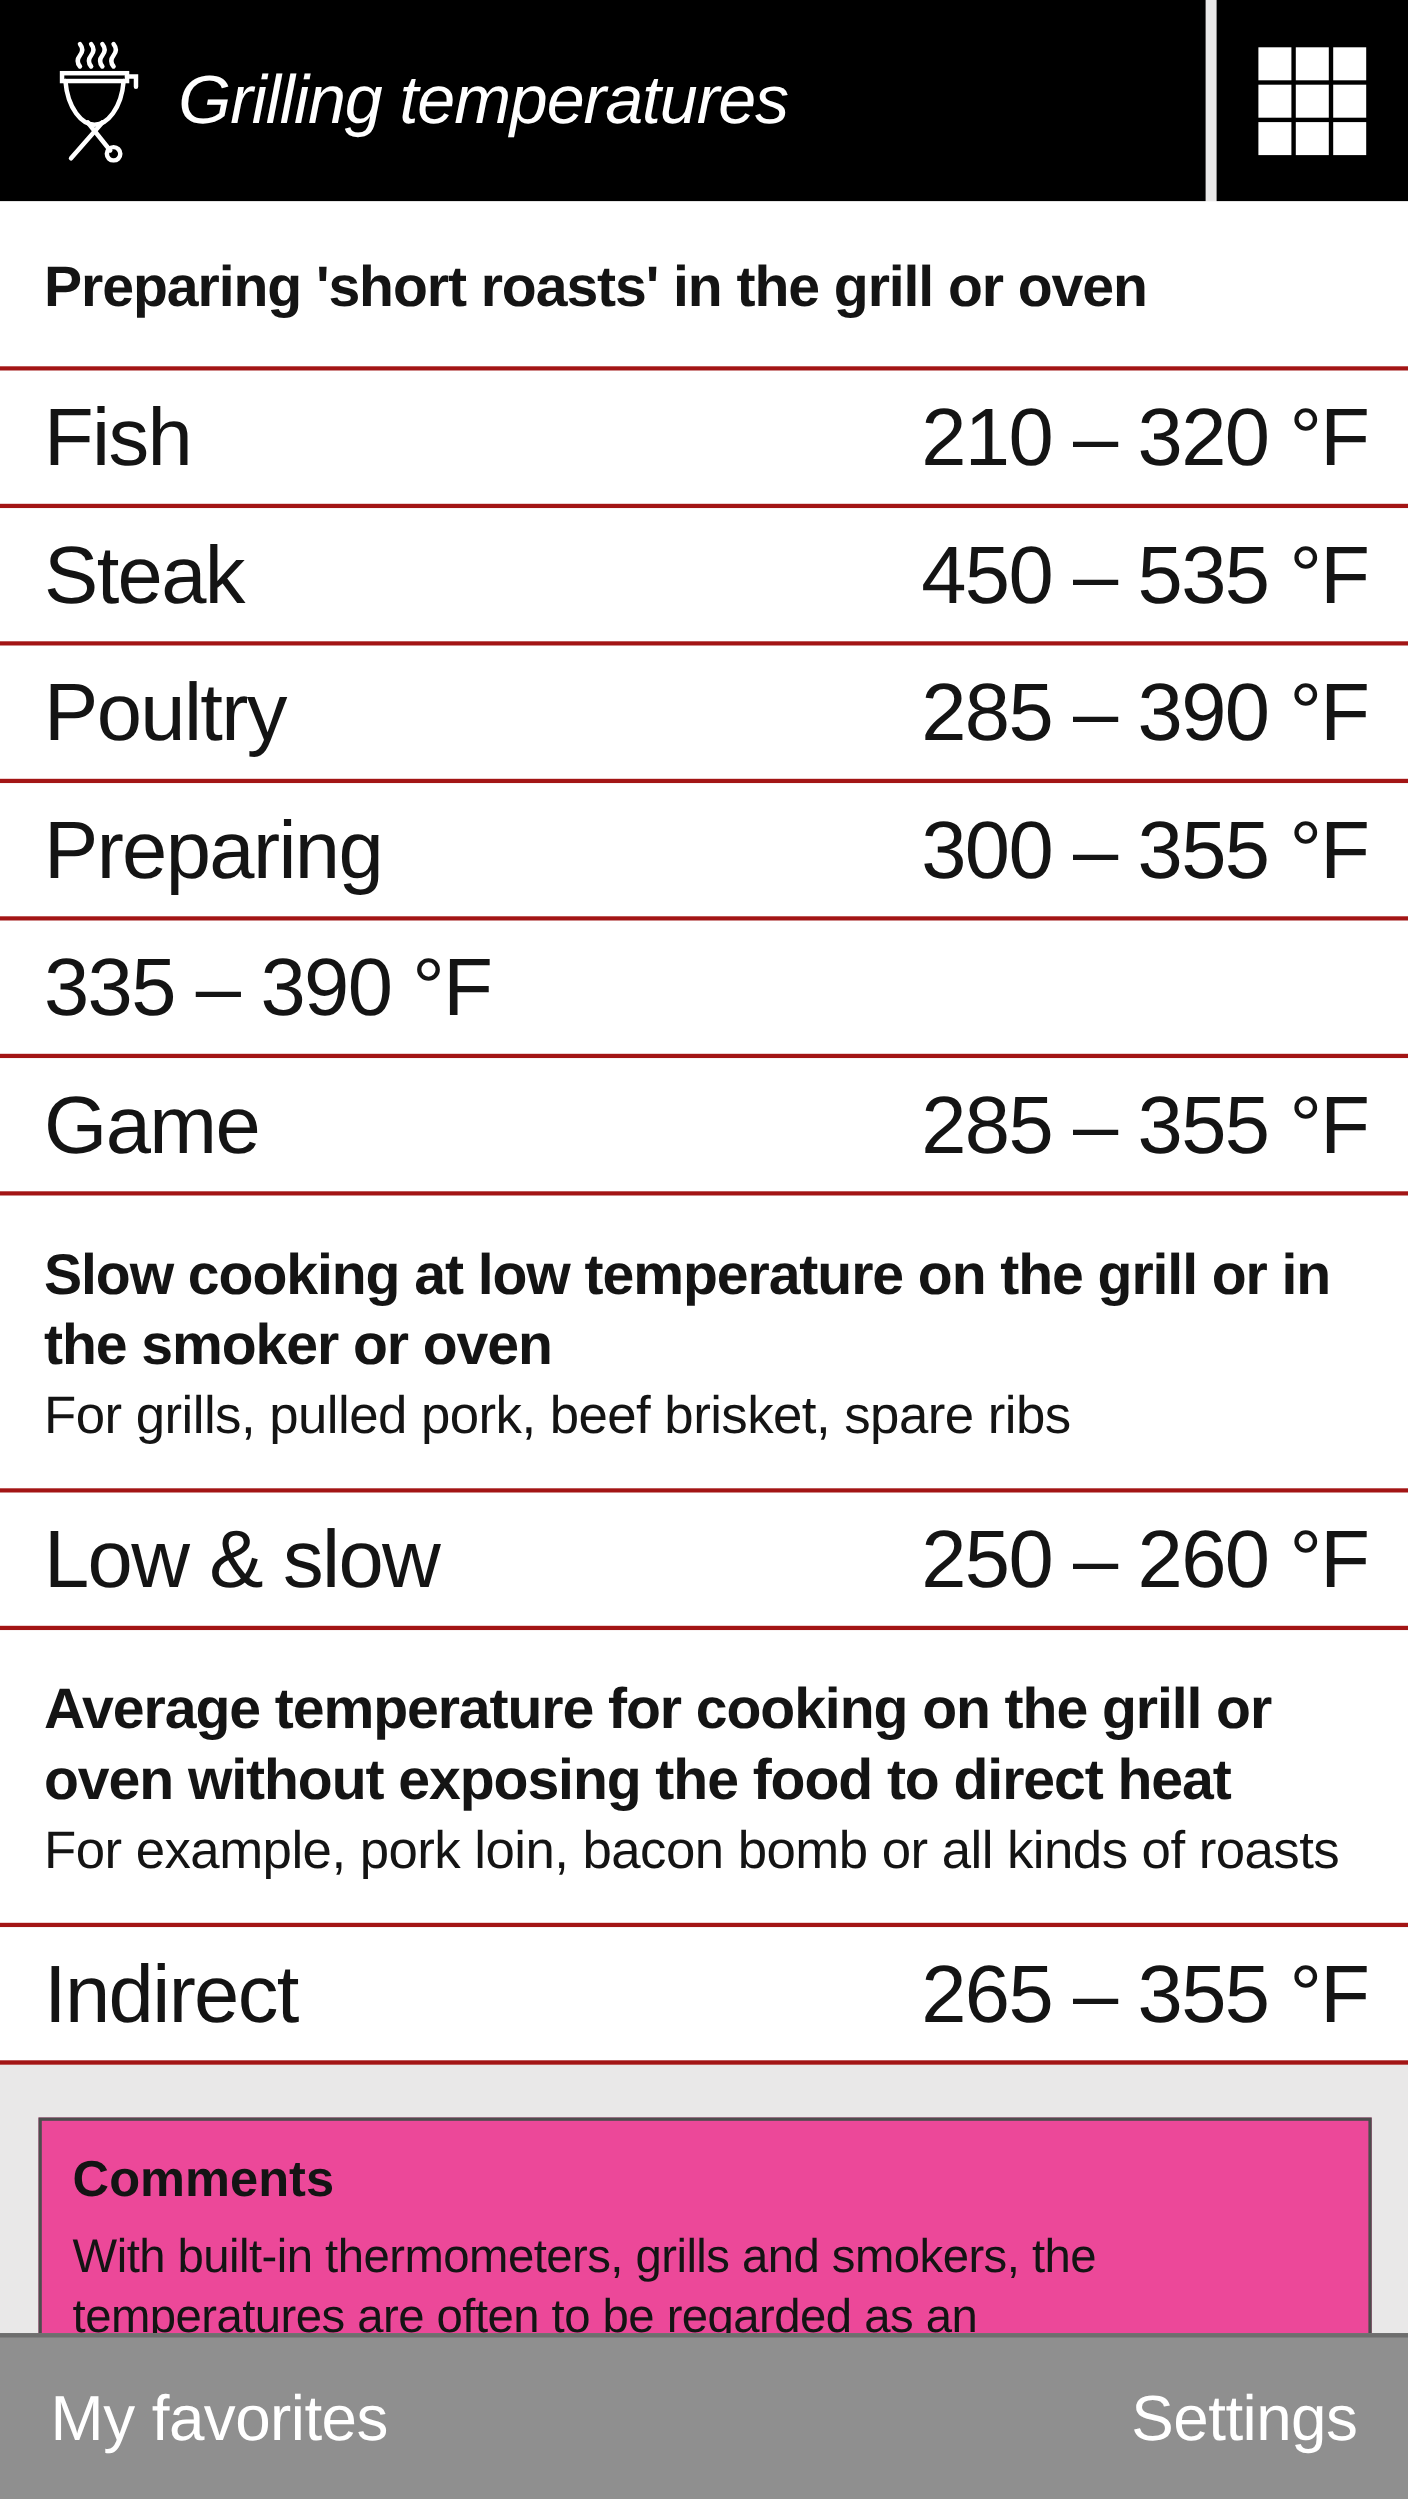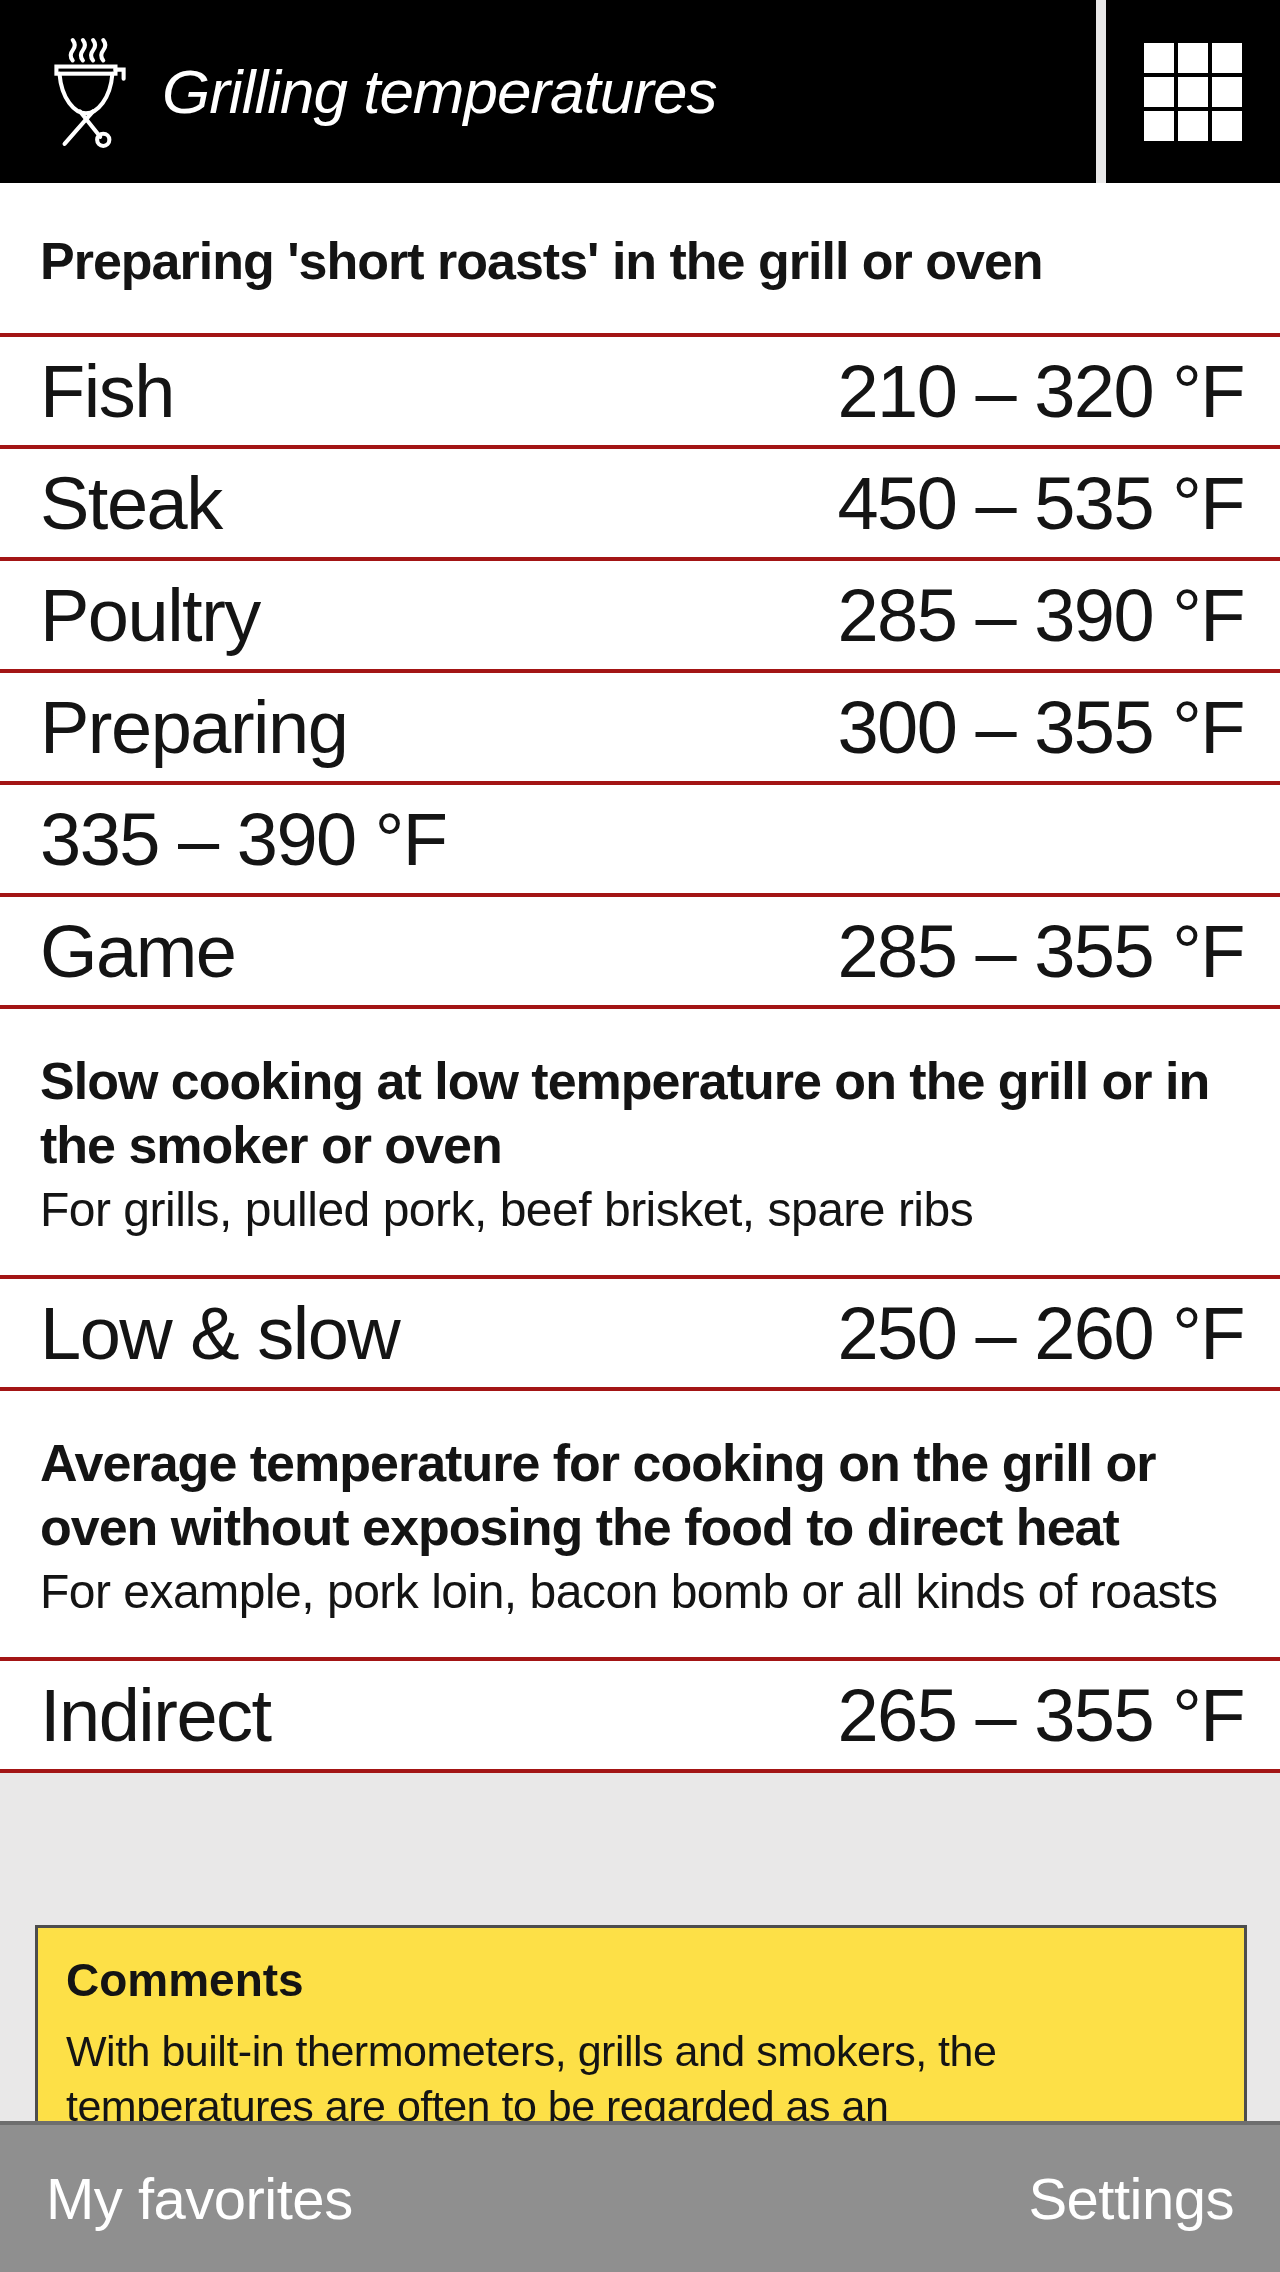--- a/index.html
+++ b/index.html
@@ -34,30 +34,30 @@
     padding:40px 40px 36px 40px;
   }
   .group-heading.first { padding:46px 40px 40px 40px; }
   .group-heading .bold {
     font-weight:bold; font-size:52px; line-height:64px; letter-spacing:-1px;
   }
   .group-heading .example {
     font-size:48px; line-height:58px; margin-top:4px; letter-spacing:-0.5px;
   }
   .temp-row {
-    background:#fff; border-bottom:4px solid #a31515; height:112px;
+    background:#fff; border-bottom:4px solid #a31515; height:125px;
     display:flex; align-items:center; justify-content:space-between;
     padding:0 36px 0 40px; cursor:pointer;
   }
   .temp-row .label { font-size:74px; letter-spacing:-1.5px; white-space:nowrap; }
   .temp-row .value { font-size:74px; letter-spacing:-1.5px; white-space:nowrap; }
   
   .comments-box {
     position:absolute; left:35px; top:1925px; width:1212px; height:300px;
-    border:3px solid #4d4d4d; background:#fde047; padding:24px 28px;
+    border:3px solid #4d4d4d; background:#ec4899; padding:24px 28px;
     overflow:hidden;
   }
   .comments-title { font-weight:bold; font-size:46px; line-height:56px; }
   .comments-body  { font-size:43px; line-height:55px; letter-spacing:-0.5px; margin-top:16px; }
   
   .bottom-bar {
     position:absolute; left:0; top:2121px; width:1280px; height:151px;
     background:#8f8f8f; border-top:4px solid #6e6e6e;
     display:flex; align-items:center; justify-content:space-between;
     padding:4px 46px; z-index:5;gap:18px;

